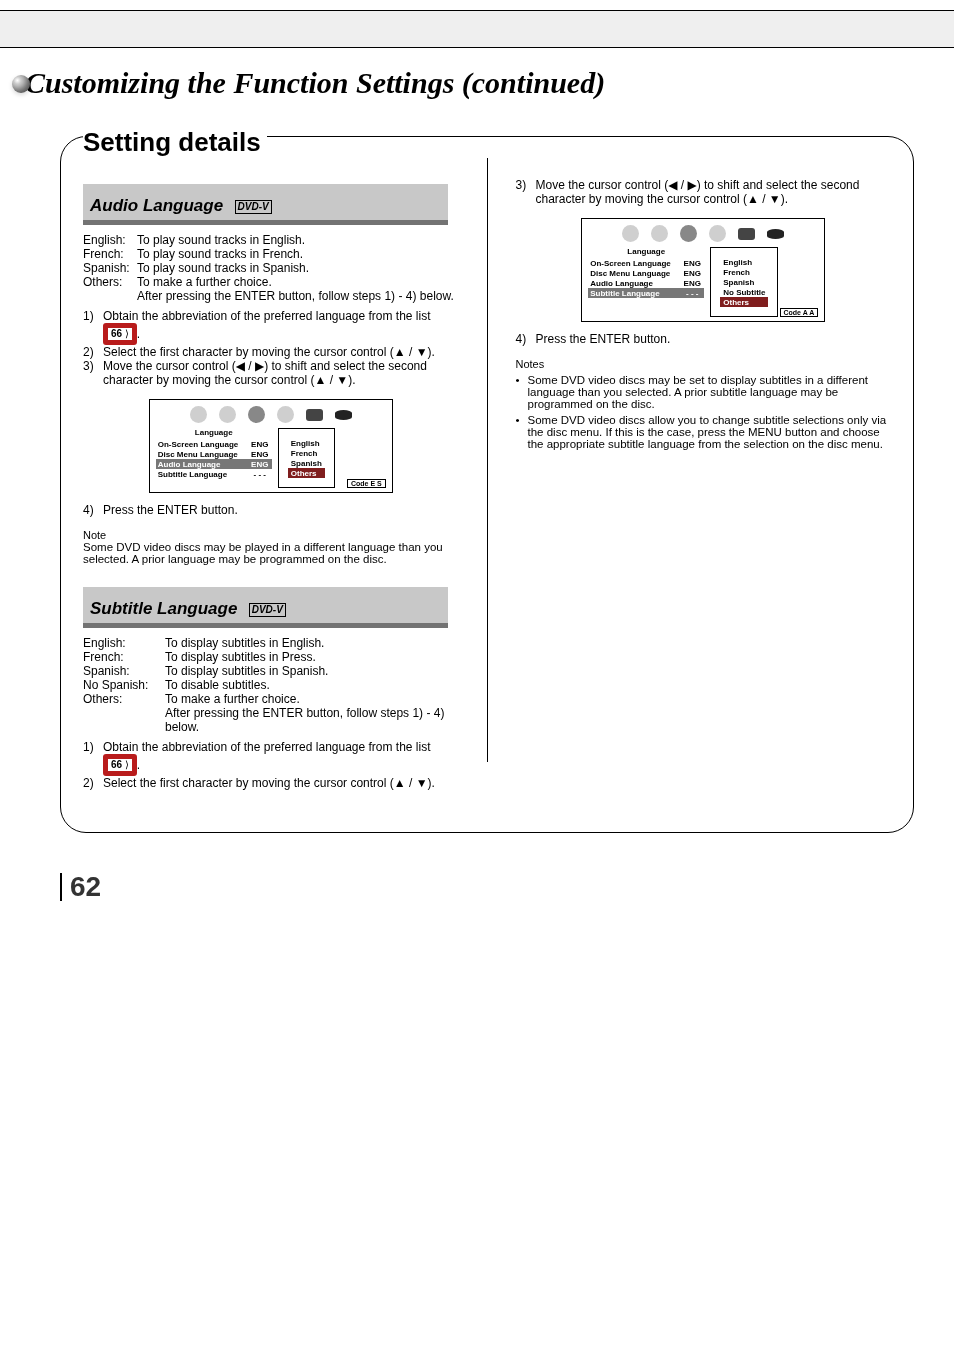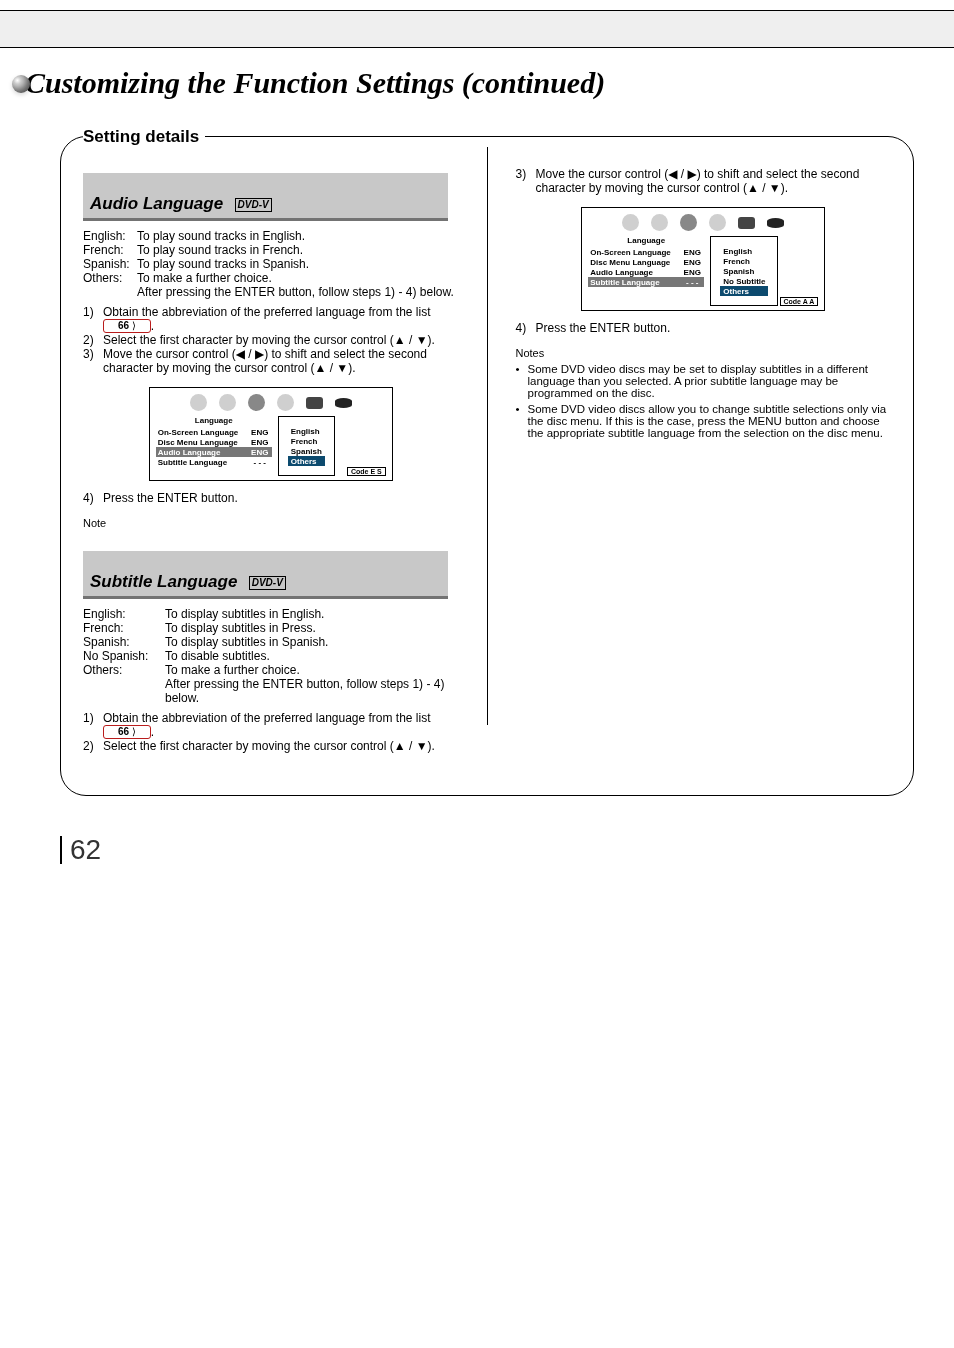--- a/index.html
+++ b/index.html
@@ -42,21 +42,21 @@
   }
   .round-panel {
     border: 1.2px solid #000;
     border-radius: 26px;
     padding: 0 22px 40px 22px;
     margin-bottom: 22px;
     position: relative;
   }
   .panel-heading {
     font-family: Arial, sans-serif;
-    font-size: 17px;
+    font-size: 26px;
     font-weight: bold;
     margin: 0;
     position: relative;
     top: -10px;
     background: #fff;
     display: inline-block;
     padding: 0 6px 0 0;
   }
   .two-col {
     display: flex;
@@ -68,22 +68,22 @@
     min-width: 0;
   }
   .col-sep {
     width: 1px;
     background: #000;
     margin-top: -10px;
     margin-bottom: 30px;
   }
   .section-bar {
     background: #c8c8c8;
-    padding: 21px 7px 4px 7px;
-    border-bottom: 3px solid #737373;
+    padding: 12px 7px 4px 7px;
+    border-bottom: 5px solid #737373;
     margin: 16px 11px 8px 0;
   }
   .section-bar .name {
     font-family: Arial, sans-serif;
     font-weight: bold;
     font-size: 17px;
     font-style: italic;
   }
   .dvdv-tag {
     display: inline-block;
@@ -105,36 +105,36 @@
   .sub-indent { margin-left: 54px; }
   .sub-indent.wide { margin-left: 82px; }
   .steps { margin: 4px 0 2px 0; }
   .step { display: flex; }
   .step .n { width: 20px; flex: none; }
   .step .t { flex: 1; }
   .note-h { font-weight: normal; font-size: 11px; margin-top: 12px; }
   .note-body { font-size: 11.5px; }
   .page-ref {
     display: inline-block;
-    border: 1px solid #b91c1c;
+    border: 5px solid #b91c1c;
     border-radius: 3px;
-    padding: 0 14px;
+    padding: 0 3px;
     font-size: 10px;
     font-weight: bold;
     line-height: 12px;
     vertical-align: 1px;
   }
   .page-ref::after { content: " ⟩"; font-weight: normal; padding-left:0; }
   .bullet-list { margin: 4px 0 0 0; padding: 0; list-style: none; font-size: 11.5px; }
   .bullet-list li { position: relative; padding-left: 12px; margin-bottom: 4px; }
   .bullet-list li::before { content: "•"; position: absolute; left: 0; top: 0; }
   .page-num {
     font-family: Arial, sans-serif;
     font-size: 28px;
-    font-weight: normal;
+    font-weight: bold;
     color: #333;
     margin-top: 18px;
     display: inline-block;
     border-left: 2px solid #000;
     padding-left: 8px;
     line-height: 1;
     height: 28px;
   }
 
   
@@ -156,21 +156,21 @@
   .osd-ic.flat2 { background: #222; border-radius: 50% 50% 50% 50% / 30% 30% 30% 30%; height:10px; top:4px;}
   .osd-body { display: flex; gap: 6px; }
   .osd-left { width: 116px; flex: none; }
   .osd-left .hdr { text-align: center; font-weight: bold; margin-bottom: 2px; }
   .osd-row { display: flex; font-weight: bold; padding: 0.5px 2px; }
   .osd-row .rk { flex: 1; }
   .osd-row .rv { width: 20px; text-align: center; }
   .osd-row.hl { background: #777; color: #fff; }
   .osd-right { border: 1px solid #000; padding: 9px; align-self: flex-start; }
   .osd-right .itm { padding: 0.5px 3px; font-weight: bold; white-space: nowrap; }
-  .osd-right .itm.hl { background: #0c4a6e; color: #fff; }
+  .osd-right .itm.hl { background: #7f1d1d; color: #fff; }
   .osd-code {
     position: absolute;
     right: 6px;
     bottom: 4px;
     border: 0.8px solid #000;
     padding: 0 3px;
     font-size: 7px;
     font-weight: bold;
     background: #fff;
   }
@@ -280,20 +280,21 @@
         </div>
 
         <div class="steps">
           <div class="step">
               <span class="n">4)</span>
             <span class="t">Press the ENTER button.</span>
           </div>
         </div>
 
         <div class="note-h">Note</div>
+        <div class="note-body">Some DVD video discs may be played in a different language than you selected. A prior language may be programmed on the disc.</div>
 
         <div class="section-bar" style="margin-top:22px;">
           <span class="name">Subtitle Language</span>
           <span class="dvdv-tag">DVD-V</span>
         </div>
 
         <div class="opt-list">
           <div class="opt-row wide">
               <span class="k">English:</span>
               <span class="v">To display subtitles in English.</span>

